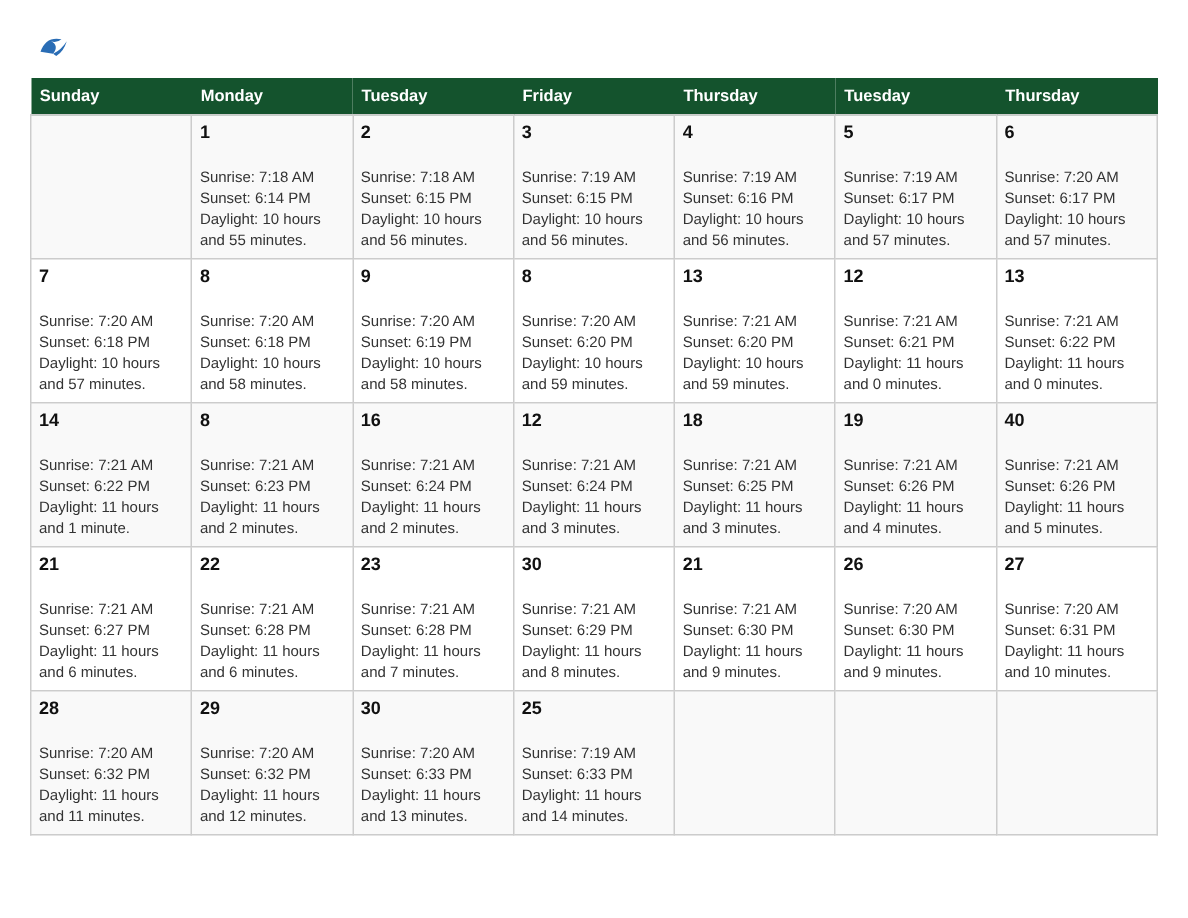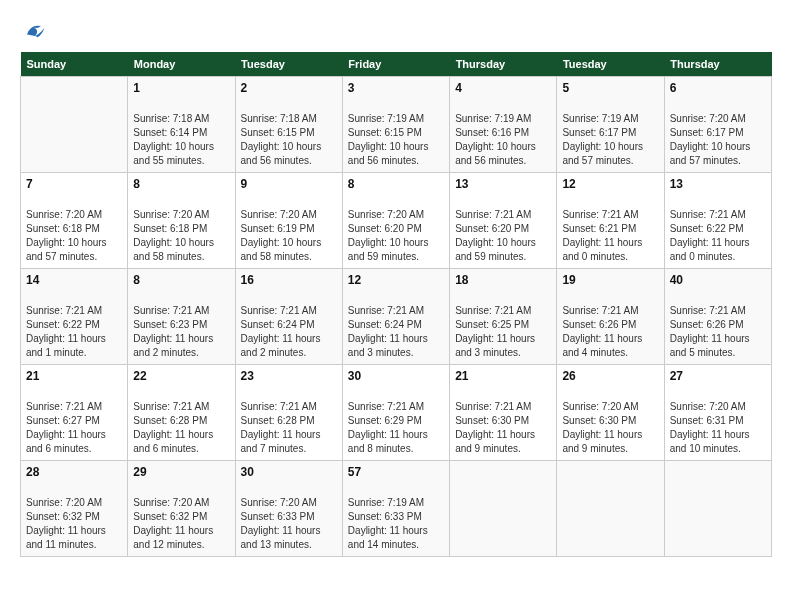--- a/index.html
+++ b/index.html
@@ -321,21 +321,21 @@
 and 12 minutes.</div>
         </td>
         <td>
           <div class="day-number">30</div>
           <div class="day-info" style="white-space: pre-line;">Sunrise: 7:20 AM
 Sunset: 6:33 PM
 Daylight: 11 hours
 and 13 minutes.</div>
         </td>
         <td>
-          <div class="day-number">57</div>
+          <div class="day-number">25</div>
           <div class="day-info" style="white-space: pre-line;">Sunrise: 7:19 AM
 Sunset: 6:33 PM
 Daylight: 11 hours
 and 14 minutes.</div>
         </td>
         <td class="empty-cell"></td>
         <td class="empty-cell"></td>
         <td class="empty-cell"></td>
       </tr>
     </tbody>

